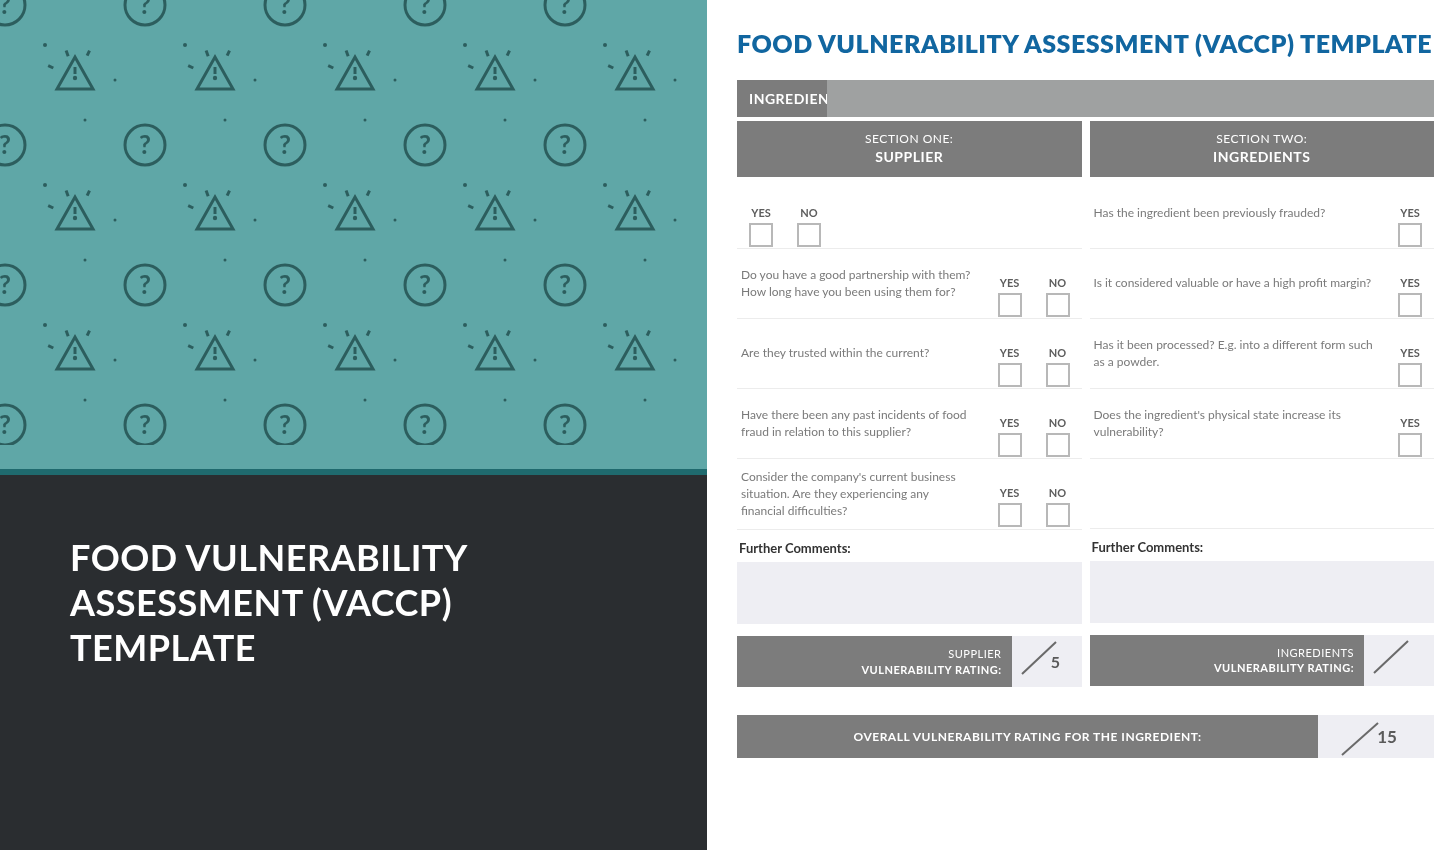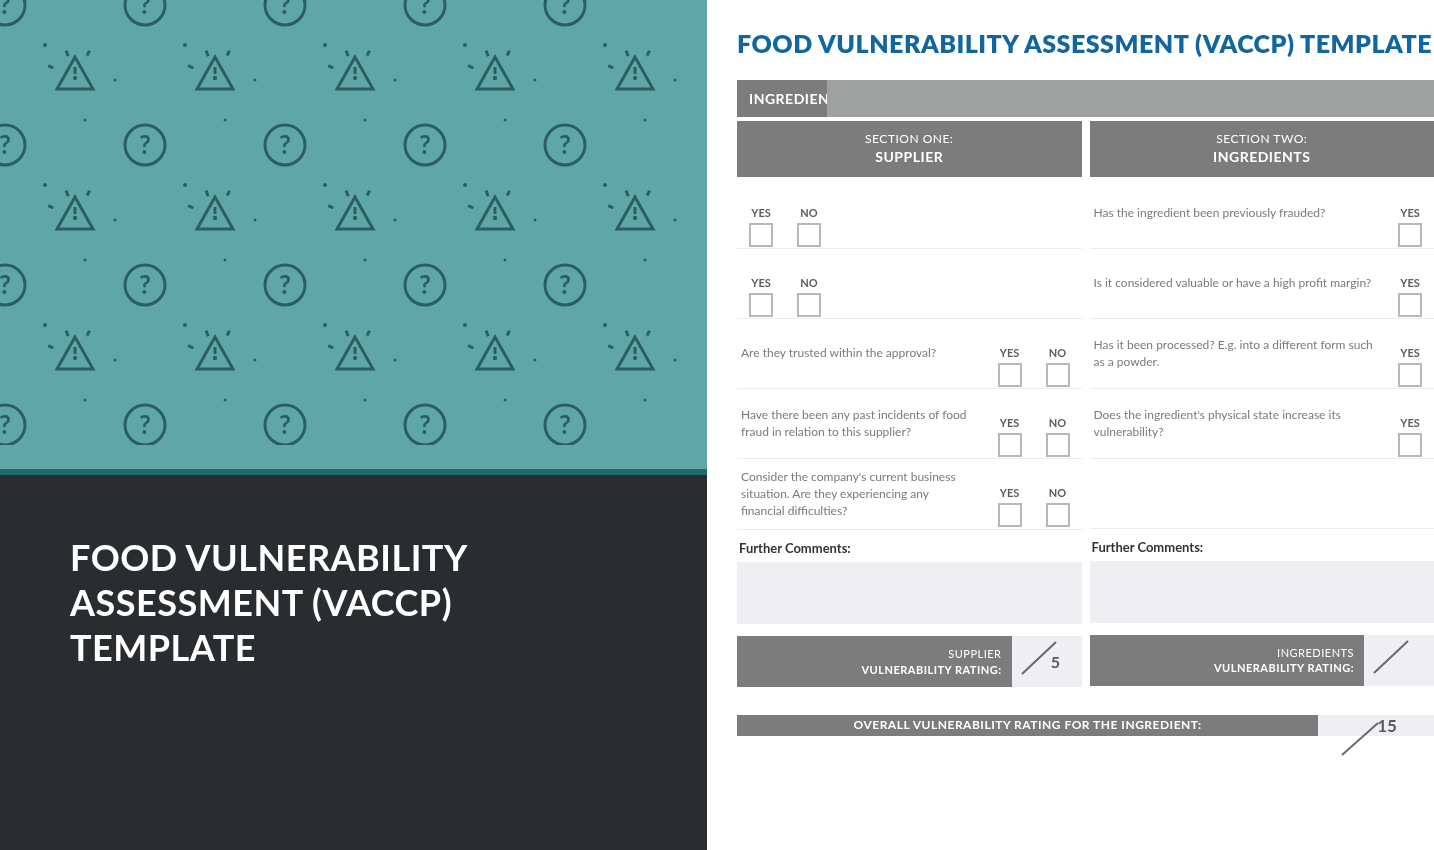--- a/index.html
+++ b/index.html
@@ -169,21 +169,21 @@
     display: flex;
     align-items: stretch;
     margin-top: 28px;
     width: 697px;
   }
   .overall-label {
     background: #7c7c7c;
     color: #fff;
     font-weight: 700;
     font-size: 12px;
-    padding: 2px;
+    padding: 14px;
     text-align: center;
     flex: 1;
     letter-spacing: 0.5px;
   }
   .overall-box {
     width: 116px;
     background: #eeeef3;
     position: relative;
     display: flex;
     align-items: center;
@@ -254,31 +254,32 @@
         <div class="check-col">
             <div class="label">YES</div>
             <span class="checkbox"></span>
           </div>
         <div class="check-col">
             <div class="label">NO</div>
             <span class="checkbox"></span>
           </div>
       </div>
       <div class="qrow">
-        <div class="check-col">
-            <div class="label">YES</div>
-            <span class="checkbox"></span>
-          </div>
-        <div class="check-col">
-            <div class="label">NO</div>
-            <span class="checkbox"></span>
-          </div>
-      </div>
-      <div class="qrow">
-        <div class="qtext">Are they trusted within the approval?</div>
+        <div class="qtext">Do you have a good partnership with them? How long have you been using them for?</div>
+        <div class="check-col">
+            <div class="label">YES</div>
+            <span class="checkbox"></span>
+          </div>
+        <div class="check-col">
+            <div class="label">NO</div>
+            <span class="checkbox"></span>
+          </div>
+      </div>
+      <div class="qrow">
+        <div class="qtext">Are they trusted within the current?</div>
         <div class="check-col">
             <div class="label">YES</div>
             <span class="checkbox"></span>
           </div>
         <div class="check-col">
             <div class="label">NO</div>
             <span class="checkbox"></span>
           </div>
       </div>
       <div class="qrow">

